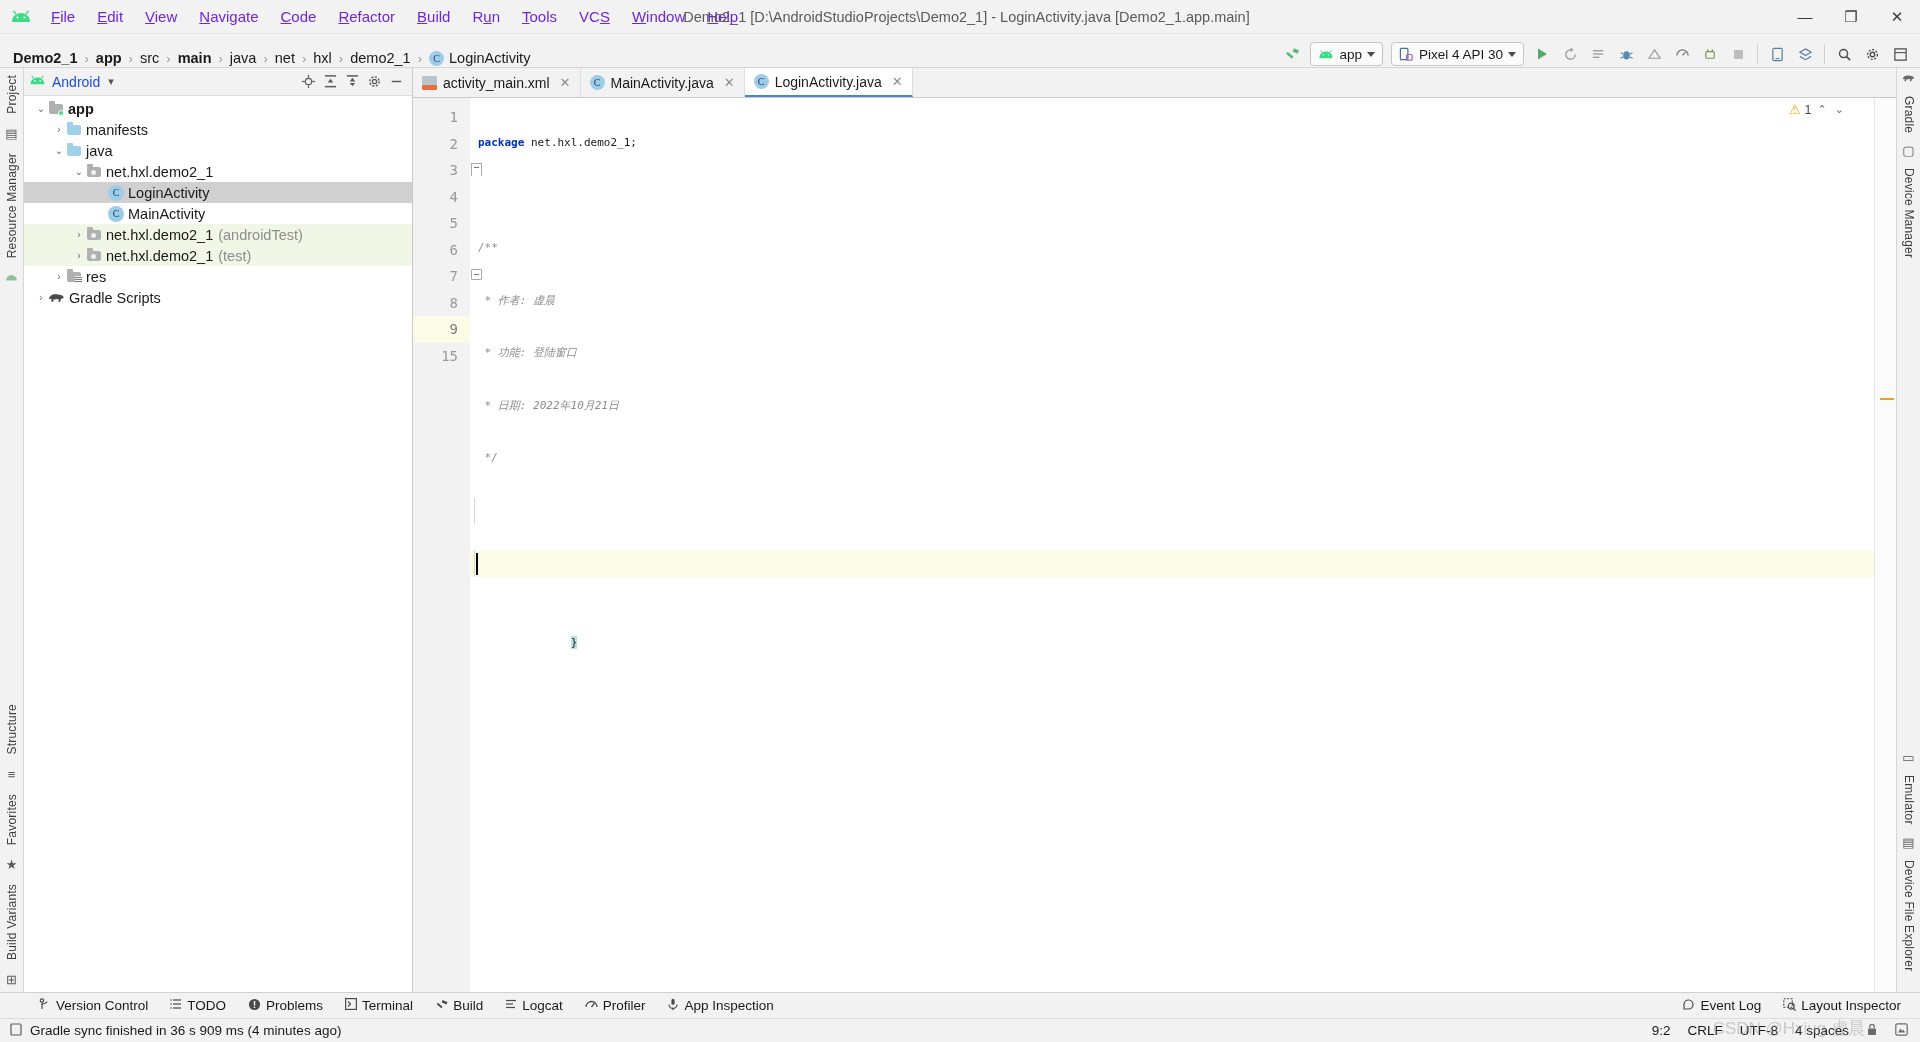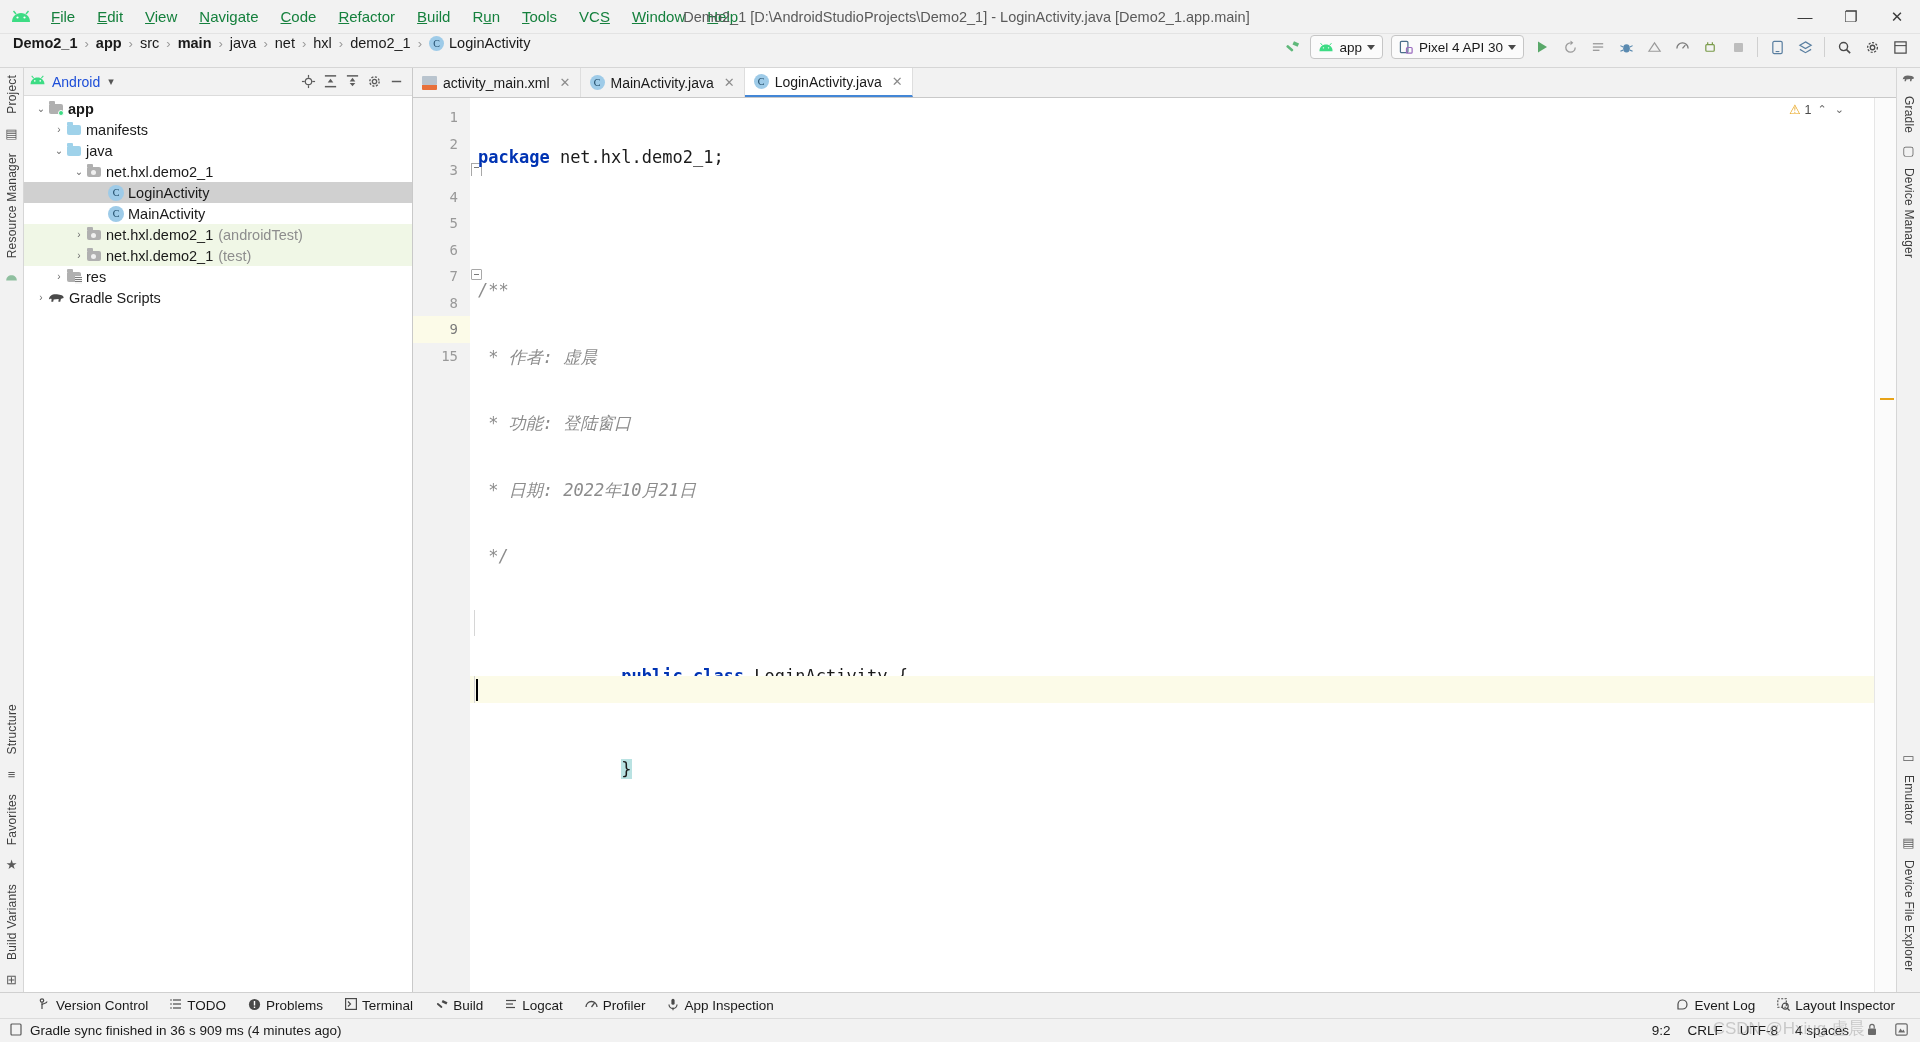--- a/index.html
+++ b/index.html
@@ -15,34 +15,34 @@
 
   
   .titlebar {
     height: 34px; min-height:34px; display: flex; align-items: center;
     background: #f2f2f2; border-bottom: 1px solid #e3e3e3;
     padding-left: 8px; position: relative;
   }
   .android-logo { width: 26px; height: 20px; display:flex; align-items:center; justify-content:center; margin-right:6px; }
   .menu { display: flex; align-items: center; }
   .menu-item {
-    padding: 3px 11px; font-size: 15px; color: #15803d; cursor: default;
+    padding: 3px 11px; font-size: 15px; color: #6d28d9; cursor: default;
     white-space: nowrap;
   }
   .menu-item u { text-decoration: underline; }
   .win-title {
     position: absolute; left: 13px; right: 0; text-align: center;
     font-size: 14.5px; color: #5a5a5a; pointer-events:none;
   }
   .win-ctrl { margin-left: auto; display: flex; align-items: center; z-index:2; }
   .win-btn { width: 46px; height: 33px; display:flex; align-items:center; justify-content:center; color:#3b3b3b; font-size: 15px;}
 
   
   .navbar {
-    height: 34px; min-height:34px; display: flex; align-items: flex-start;
+    height: 34px; min-height:34px; display: flex; align-items: flex-end;
     background: #f2f2f2; border-bottom: 1px solid #d6d6d6; padding-left: 10px;
   }
   .crumbs { display: flex; align-items: center; font-size: 14.5px; }
   .crumb { padding: 1px 3px; color: #1a1a1a; white-space: nowrap; }
   .crumb.bold { font-weight: bold; }
   .crumb-sep { color: #9a9a9a; padding: 0 4px; font-size: 13px; }
   .crumb-ico {
     width: 15px; height: 15px; border-radius: 50%; background: #9ecbe8;
     color: #1f4b6b; font-size: 10px; display: inline-flex;
     align-items: center; justify-content: center; margin-right: 5px;
@@ -153,21 +153,21 @@
     position: absolute; right: -13px; top: 6px; width: 13px; height: 14px;
     color: #9a9a9a; font-size: 11px; text-align:center; line-height:13px;
   }
   .fold-box{ display:inline-block;width:11px;height:11px;border:1px solid #a8a8a8;background:#fff;border-radius:1px;position:relative;}
   .fold-box:after{content:"";position:absolute;left:2px;top:4px;width:5px;height:1px;background:#7a7a7a;}
   .fold-shield{ display:inline-block;width:11px;height:13px;border:1px solid #a8a8a8;border-bottom:none;background:#fff;position:relative;}
   .fold-shield:after{content:"";position:absolute;left:2px;top:3px;width:5px;height:1px;background:#7a7a7a;}
 
   .codecol { flex: 1; position: relative; min-width:0; overflow:hidden; }
   .code {
-    padding-top: 6px; font-family: "DejaVu Sans Mono", monospace; font-size: 17px;
+    padding-top: 6px; font-family: "DejaVu Sans Mono", monospace; font-size: 11px;
     white-space: pre; position: relative;
   }
   .cline { height: 26.5px; line-height: 26.5px; padding-left: 8px; position: relative; }
   .cline.cur { background: #fcfbe8; }
   .kw { color: #0033b3; font-weight: bold; }
   .cmt { color: #8c8c8c; font-style: italic; }
   .pl { color: #1a1a1a; }
   .ty { color: #1a1a1a; }
   .sel-brace { background: #b9e2e2; }
   .indent-guide {
@@ -194,21 +194,21 @@
     display: flex; flex-direction: column; align-items: center; padding-top:4px; gap:8px;
   }
 
   
   .toolwin-bar {
     height: 26px; min-height:26px; display: flex; align-items: center;
     background: #f2f2f2; border-top: 1px solid #d0d0d0; padding-left: 28px;
     font-size: 13.5px;
   }
   .tw { display: flex; align-items: center; gap: 5px; padding: 2px 11px; color: #1a1a1a; white-space:nowrap;}
-  .tw-right { margin-left: auto; display:flex; align-items:center; padding-right: 14px; }
+  .tw-right { margin-left: auto; display:flex; align-items:center; padding-right: 8px; }
   .statusbar {
     height: 24px; min-height:24px; display: flex; align-items: center;
     background: #f2f2f2; border-top: 1px solid #dcdcdc; padding-left: 10px;
     font-size: 13.5px; color: #1a1a1a;
   }
   .sb-right { margin-left: auto; display: flex; align-items: center; gap: 17px; padding-right: 12px; }
   .sb-ico{color:#5a5a5a;}
   .watermark {
     position: absolute; right: 55px; bottom: 2px; font-size: 17px; color: rgba(150,150,150,.45);
     pointer-events: none; white-space: nowrap; font-family:"Liberation Sans",sans-serif;

